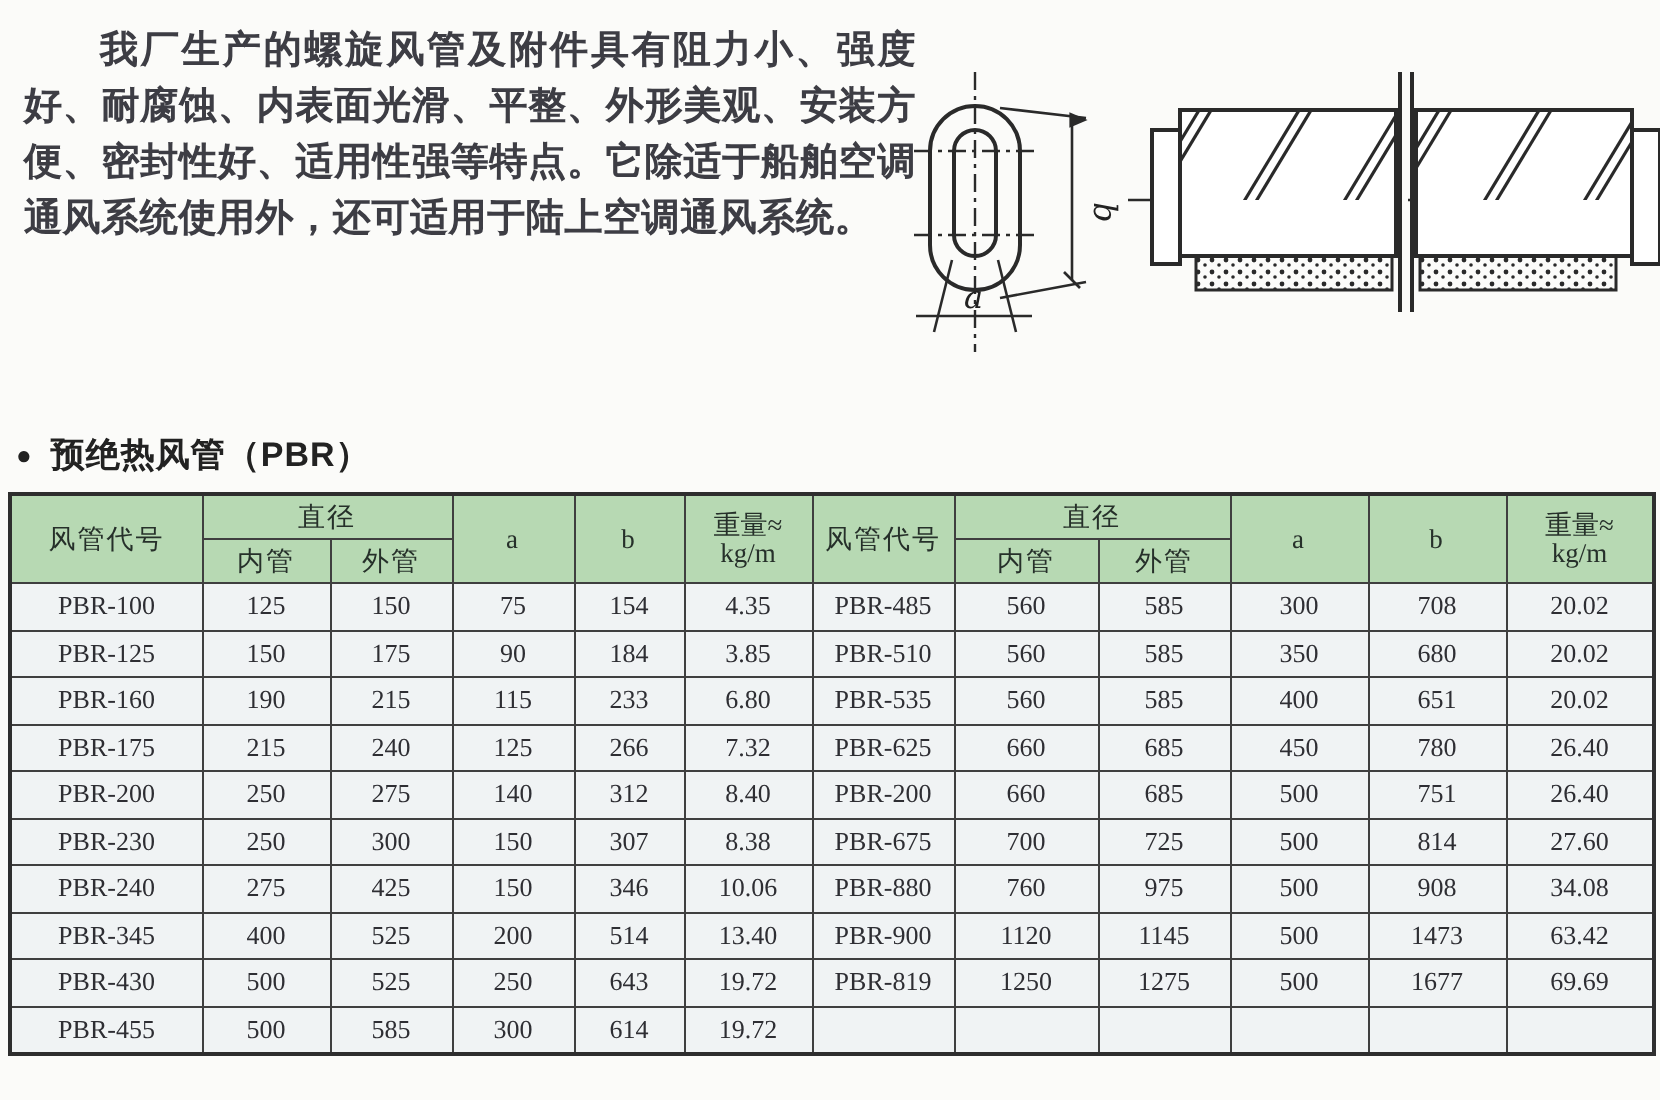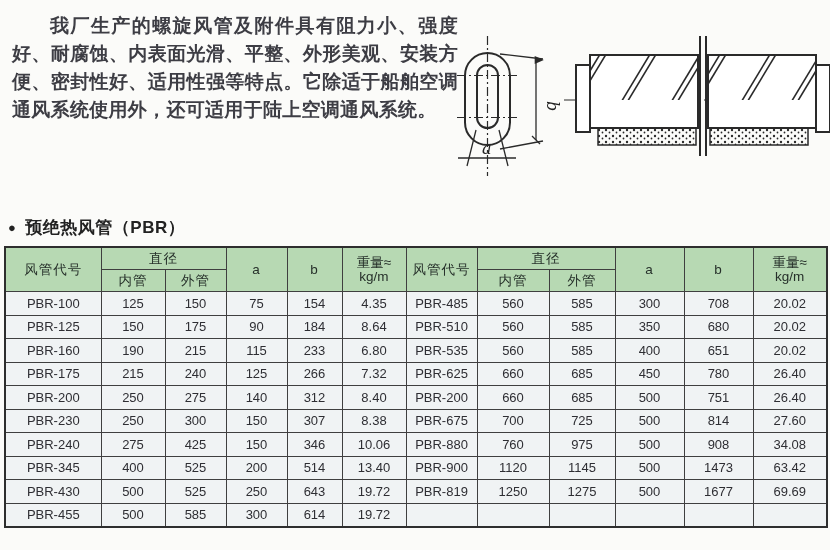--- a/index.html
+++ b/index.html
@@ -24,21 +24,21 @@
   .section-title .bullet{font-size:13px;line-height:1;color:#222;}
   table.pbr{
     position:absolute;left:4px;top:246px;width:822px;
     border-collapse:collapse;table-layout:fixed;
     font-size:13px;color:#333;
   }
   table.pbr th,table.pbr td{
     border:1px solid #3f3f3f;text-align:center;vertical-align:middle;
     padding:0 2px;overflow:hidden;white-space:nowrap;
   }
-  table.pbr{border:2px solid #2e2e2e;}
+  table.pbr{border:2px solid #2e2e2e;font-family:Liberation Serif, serif;}
   table.pbr thead th{
     background:var(--header_green,#b7d9b3);
     font-weight:normal;font-size:13.5px;height:21px;color:#26302a;
     letter-spacing:1px;
   }
   table.pbr thead th.wt div{line-height:14px;letter-spacing:0;text-align:center;}
   table.pbr tbody td{
     background:var(--body_cell,#f0f3f4);
     height:22.5px;font-size:13px;color:#2e2e33;
   }
@@ -188,21 +188,21 @@
         <td>300</td>
         <td>708</td>
         <td>20.02</td>
       </tr>
       <tr>
         <td>PBR-125</td>
         <td>150</td>
         <td>175</td>
         <td>90</td>
         <td>184</td>
-        <td>8.64</td>
+        <td>3.85</td>
         <td>PBR-510</td>
         <td>560</td>
         <td>585</td>
         <td>350</td>
         <td>680</td>
         <td>20.02</td>
       </tr>
       <tr>
         <td>PBR-160</td>
         <td>190</td>

